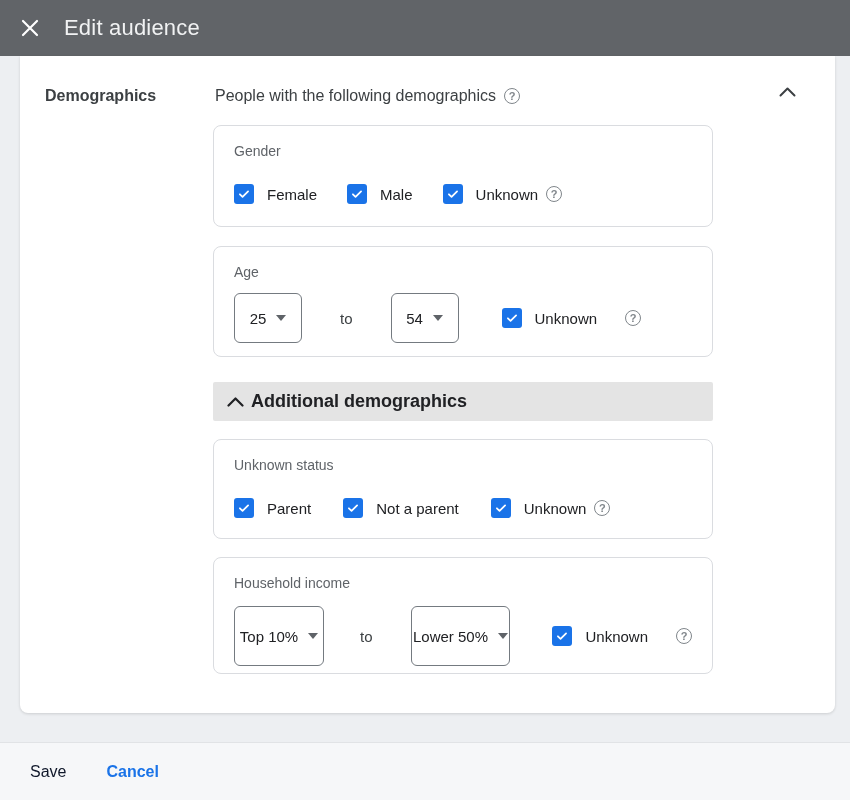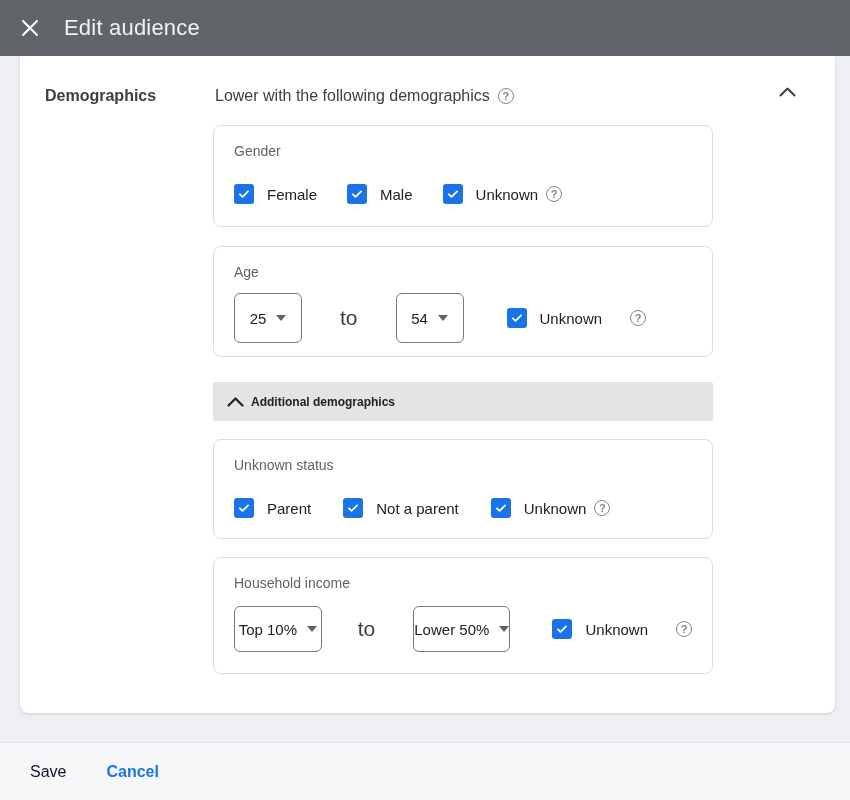--- a/index.html
+++ b/index.html
@@ -148,41 +148,41 @@
     color: #202124;
   }
   .caret {
     width: 0; height: 0;
     border-left: 5px solid transparent;
     border-right: 5px solid transparent;
     border-top: 6px solid #5f6368;
     margin-left: 10px;
   }
   .to-word {
-    font-size: 21px;
+    font-size: 15px;
     color: #3c4043;
   }
   .sel-age { width: 68px; }
   .sel-income-from { width: 108px; }
   .sel-income-to { width: 120px; }
   .card-income .select-row { margin-top: 14px; }
-  .card-income .select-box { height: 46px; }
+  .card-income .select-box { height: 60px; }
 
   
   .additional-bar {
     margin-top: 25px;
     height: 39px;
     background: #e4e4e4;
     border-radius: 2px;
     display: flex; align-items: center;
     padding-left: 14px;
     cursor: pointer;
   }
   .additional-bar .bar-label {
-    font-size: 12px;
+    font-size: 18px;
     font-weight: 700;
     color: #202124;
     margin-left: 7px;
   }
 
   
   .footer {
     position: absolute;
     left: 0; top: 742px;
     width: 850px; height: 58px;
@@ -214,21 +214,21 @@
     </svg>
   </div>
   <div class="header-title">Edit audience</div>
 </div>
 
 <div class="panel">
 
   <div class="section-row">
     <div class="section-label">Demographics</div>
     <div class="section-title-group">
-      <span>Lower with the following demographics</span>
+      <span>People with the following demographics</span>
       <span class="help-icon">?</span>
     </div>
     <div class="collapse-btn">
       <svg width="17" height="10" viewBox="0 0 17 10">
         <polyline points="1.5,8.5 8.5,1.5 15.5,8.5" stroke="#3c4043" stroke-width="2" fill="none" stroke-linecap="round" stroke-linejoin="round"></polyline>
       </svg>
     </div>
   </div>
 
   <div class="cards-col">

